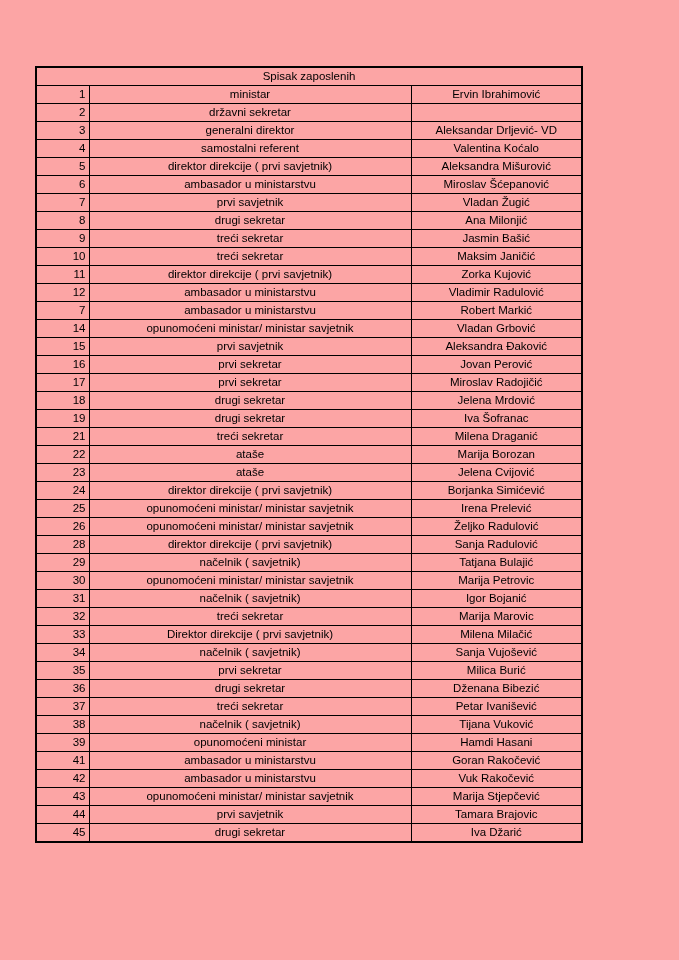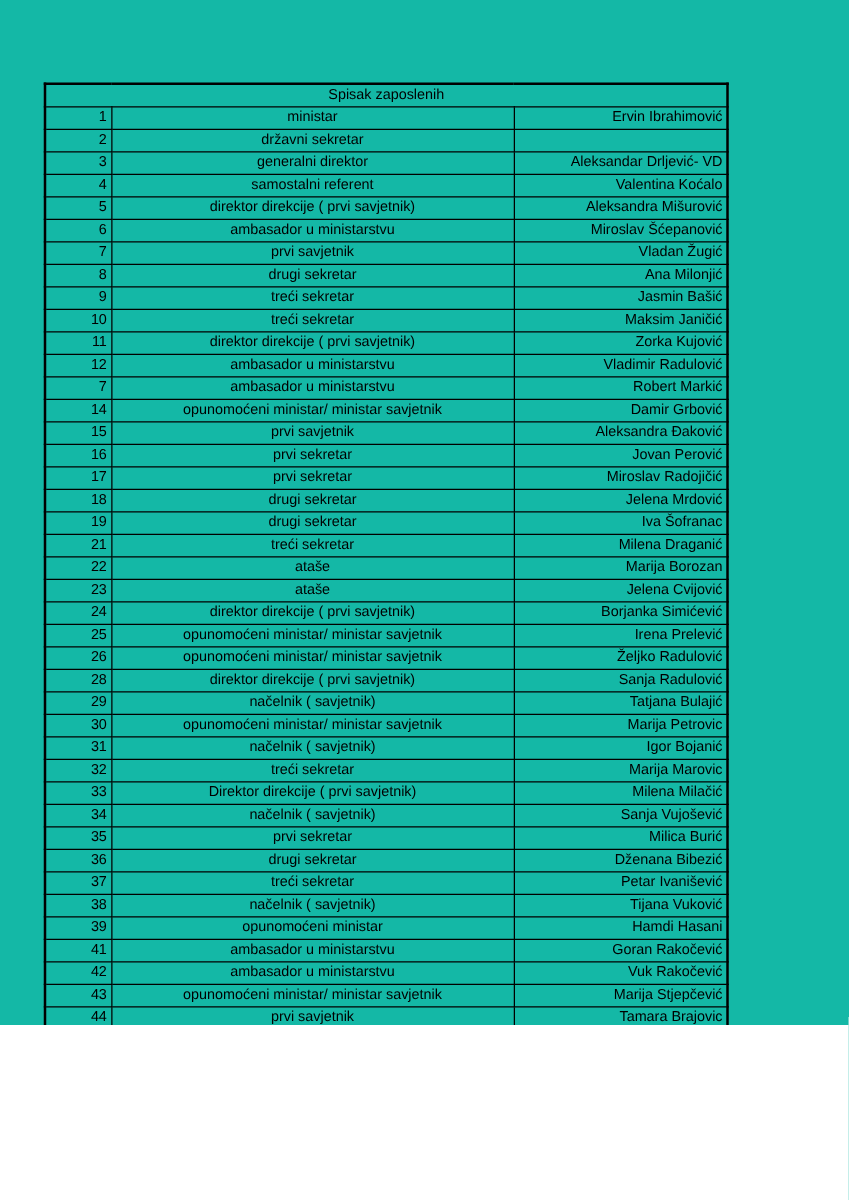--- a/index.html
+++ b/index.html
@@ -3,22 +3,22 @@
 <meta charset="utf-8">
 <style>
   html, body {
     margin: 0;
     padding: 0;
     background: #ffffff;
   }
   .page {
     position: relative;
     width: 679px;
-    height: 820px;
-    background: #14b8a6;
+    height: 960px;
+    background: #fca5a5;
     font-family: "Liberation Sans", sans-serif;
     color: #000000;
   }
   table.employee-table {
     position: absolute;
     left: 35px;
     top: 66px;
     width: 546px;
     border-collapse: collapse;
     table-layout: fixed;
@@ -41,21 +41,21 @@
   th.table-title {
     text-align: center;
     height: 16px;
     line-height: 15px;
   }
   col.col-num  { width: 53px; }
   col.col-pos  { width: 322px; }
   col.col-name { width: 171px; }
   td.num-cell  { text-align: right; padding-right: 2px; }
   td.pos-cell  { text-align: center; }
-  td.name-cell { text-align: right; }
+  td.name-cell { text-align: center; }
 </style>
 </head>
 <body>
 
 <div class="page">
   <table class="employee-table">
     <colgroup>
       <col class="col-num">
       <col class="col-pos">
       <col class="col-name">
@@ -127,21 +127,21 @@
           <td class="name-cell">Vladimir Radulović</td>
         </tr>
         <tr>
           <td class="num-cell">7</td>
           <td class="pos-cell">ambasador u ministarstvu</td>
           <td class="name-cell">Robert Markić</td>
         </tr>
         <tr>
           <td class="num-cell">14</td>
           <td class="pos-cell">opunomoćeni ministar/ ministar savjetnik</td>
-          <td class="name-cell">Damir Grbović</td>
+          <td class="name-cell">Vladan Grbović</td>
         </tr>
         <tr>
           <td class="num-cell">15</td>
           <td class="pos-cell">prvi savjetnik</td>
           <td class="name-cell">Aleksandra Đaković</td>
         </tr>
         <tr>
           <td class="num-cell">16</td>
           <td class="pos-cell">prvi sekretar</td>
           <td class="name-cell">Jovan Perović</td>

